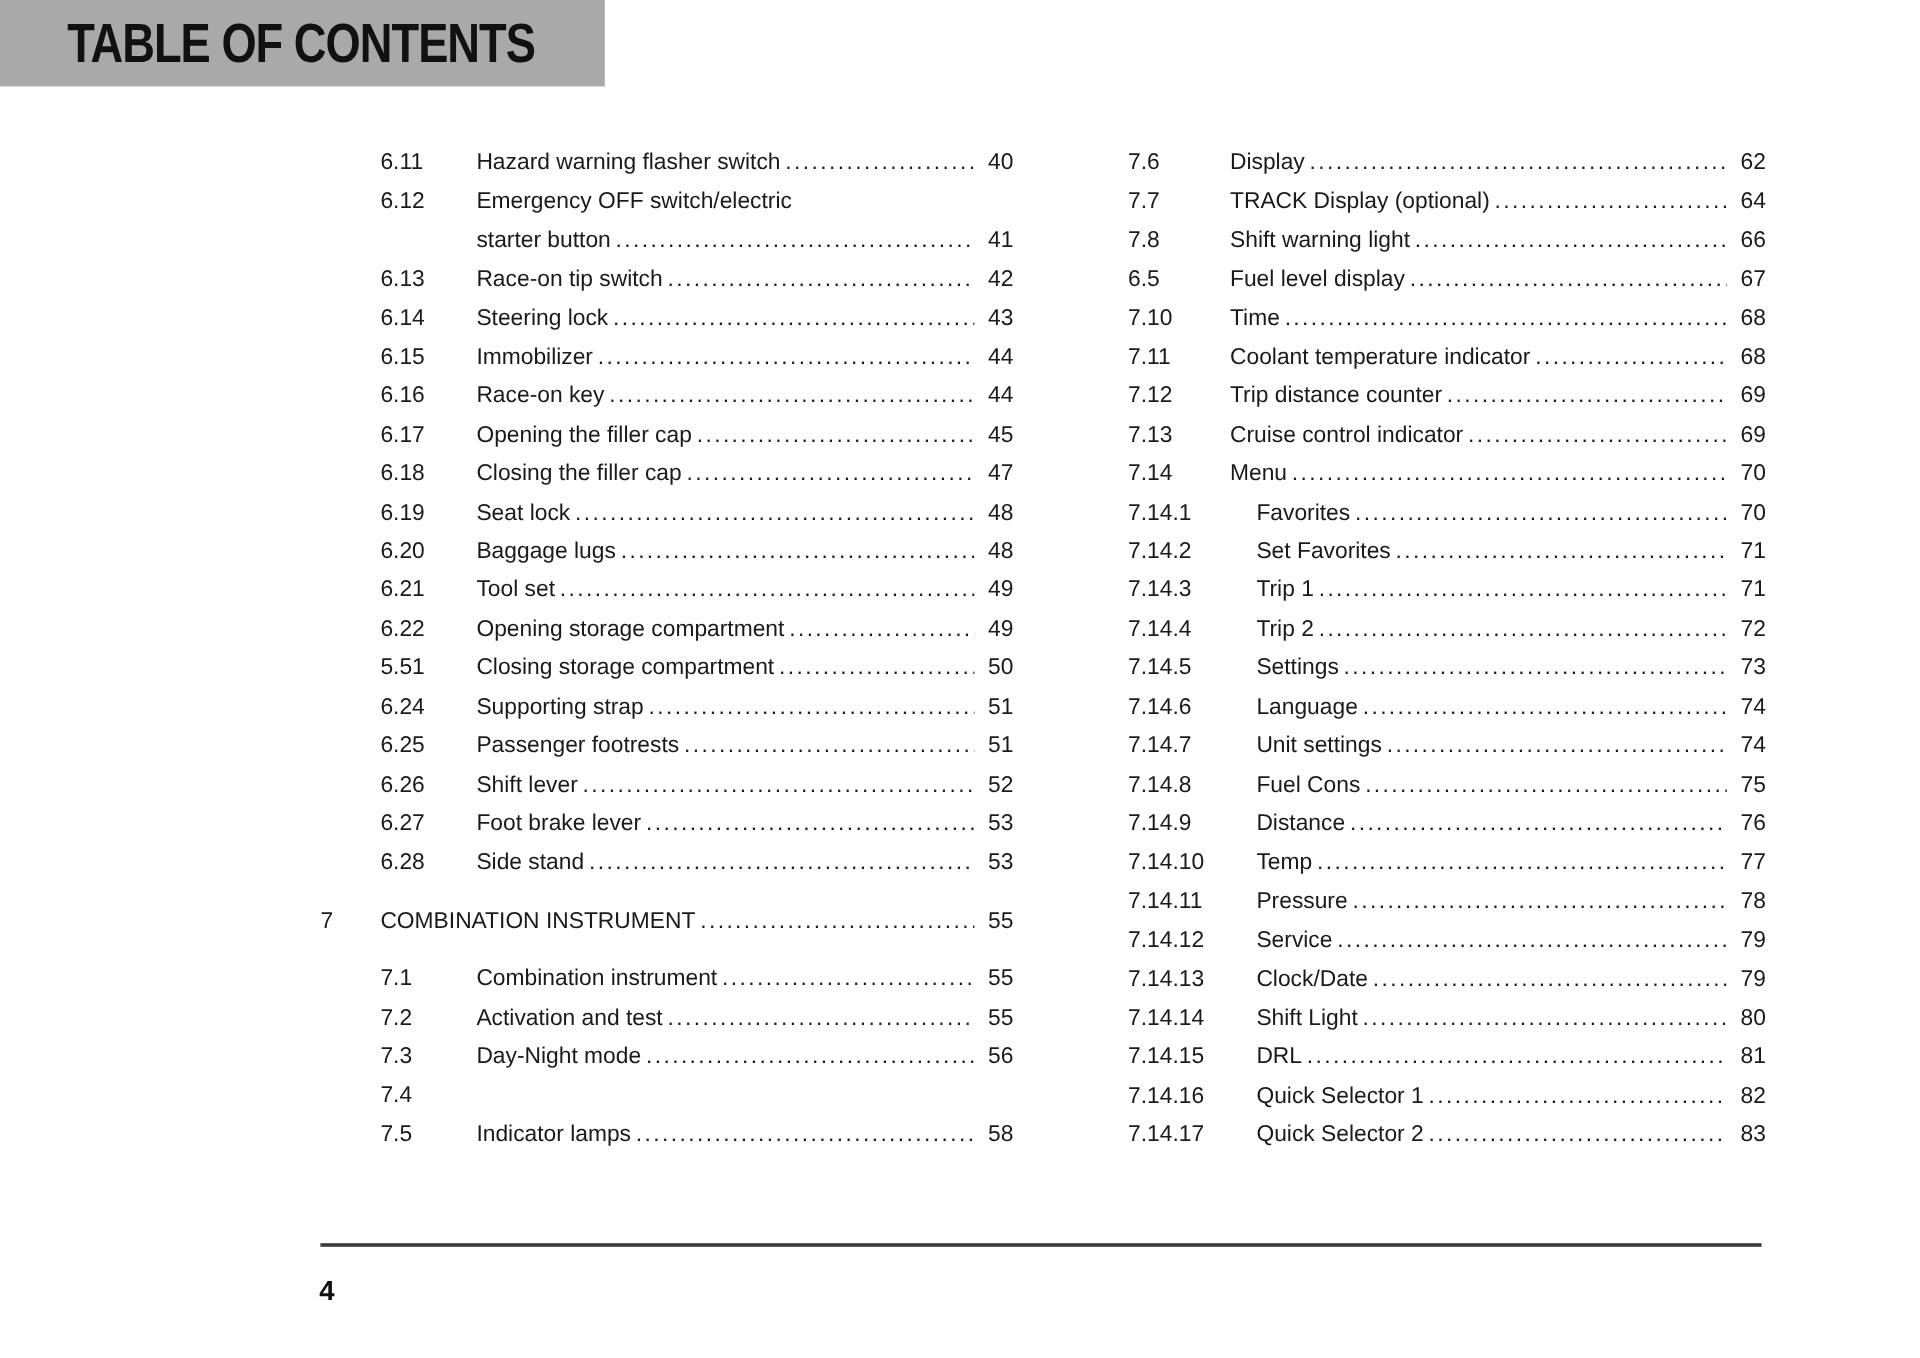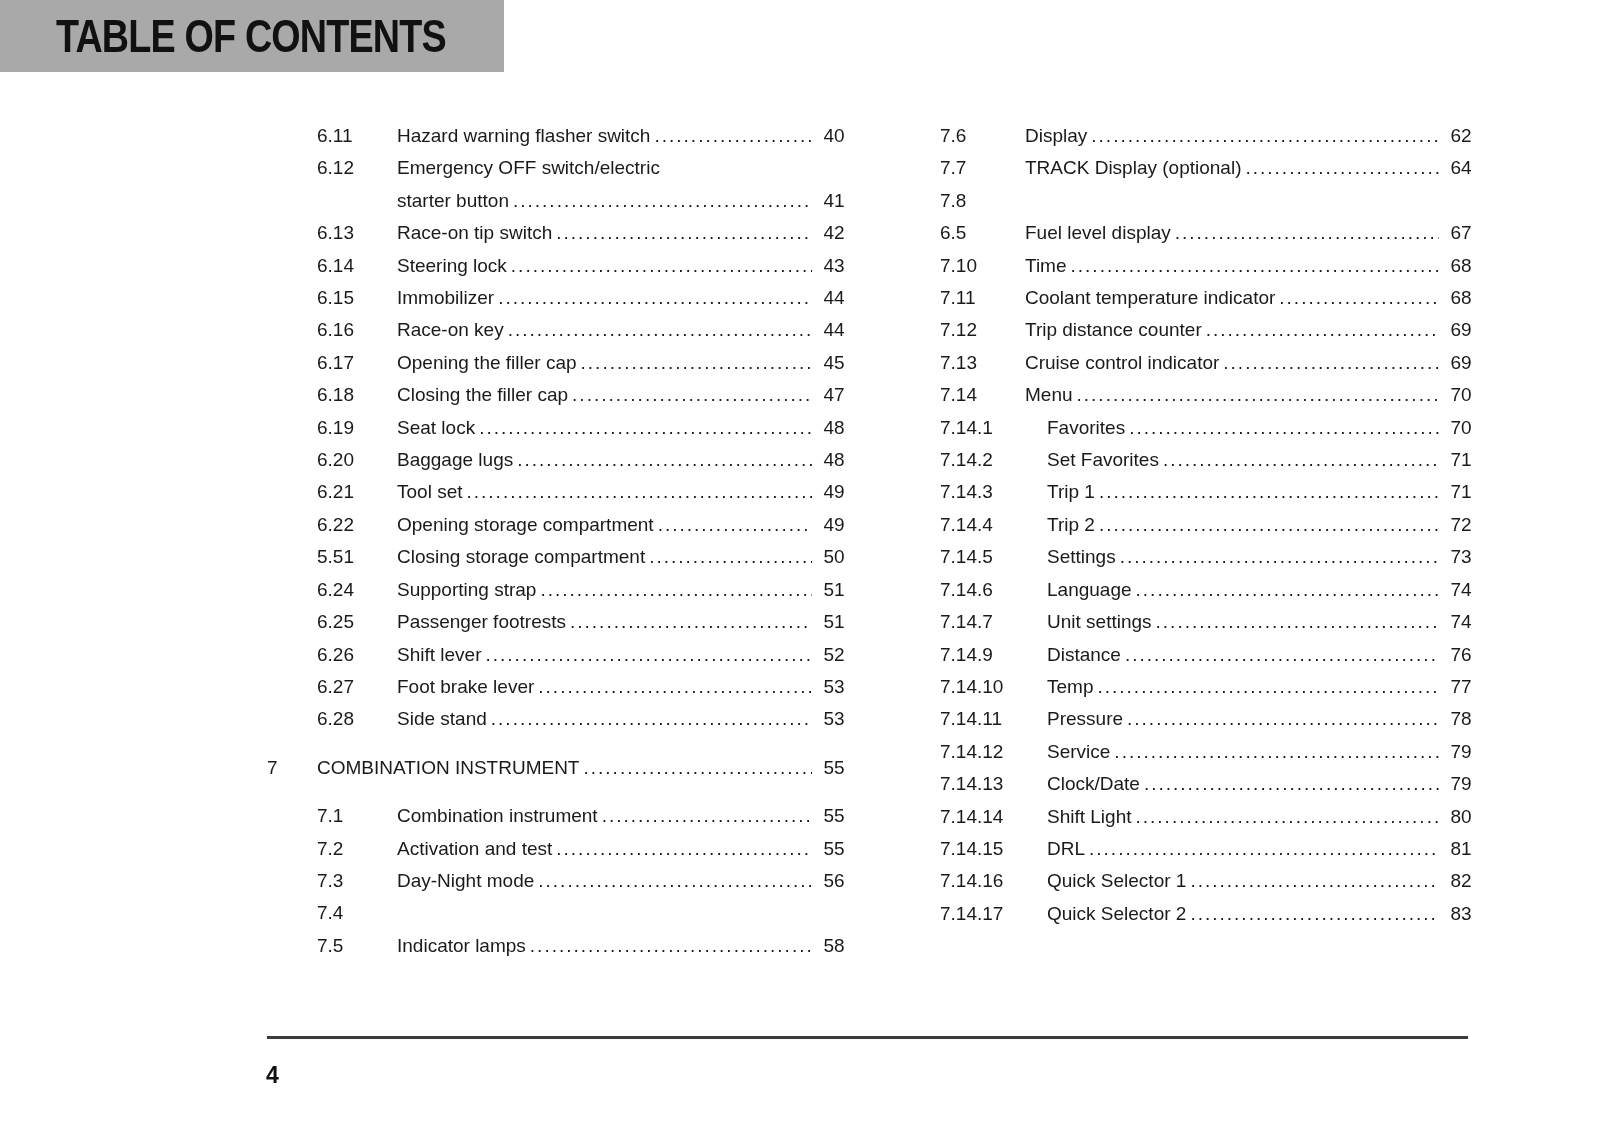--- a/index.html
+++ b/index.html
@@ -365,20 +365,27 @@
         <span class="body">
           <span class="line">
             <span class="title">TRACK Display (optional)</span>
             <span class="dots"></span>
             <span class="pg">64</span>
           </span>
         </span>
       </div>
       <div class="row">
         <span class="num">7.8</span>
+        <span class="body">
+          <span class="line">
+            <span class="title">Shift warning light</span>
+            <span class="dots"></span>
+            <span class="pg">66</span>
+          </span>
+        </span>
       </div>
       <div class="row">
         <span class="num">6.5</span>
         <span class="body">
           <span class="line">
             <span class="title">Fuel level display</span>
             <span class="dots"></span>
             <span class="pg">67</span>
           </span>
         </span>
@@ -493,20 +500,30 @@
           </span>
         </span>
       </div>
       <div class="row sub">
         <span class="num">7.14.7</span>
         <span class="body">
           <span class="line">
             <span class="title">Unit settings</span>
             <span class="dots"></span>
             <span class="pg">74</span>
+          </span>
+        </span>
+      </div>
+      <div class="row sub">
+        <span class="num">7.14.8</span>
+        <span class="body">
+          <span class="line">
+            <span class="title">Fuel Cons</span>
+            <span class="dots"></span>
+            <span class="pg">75</span>
           </span>
         </span>
       </div>
       <div class="row sub">
         <span class="num">7.14.9</span>
         <span class="body">
           <span class="line">
             <span class="title">Distance</span>
             <span class="dots"></span>
             <span class="pg">76</span>

